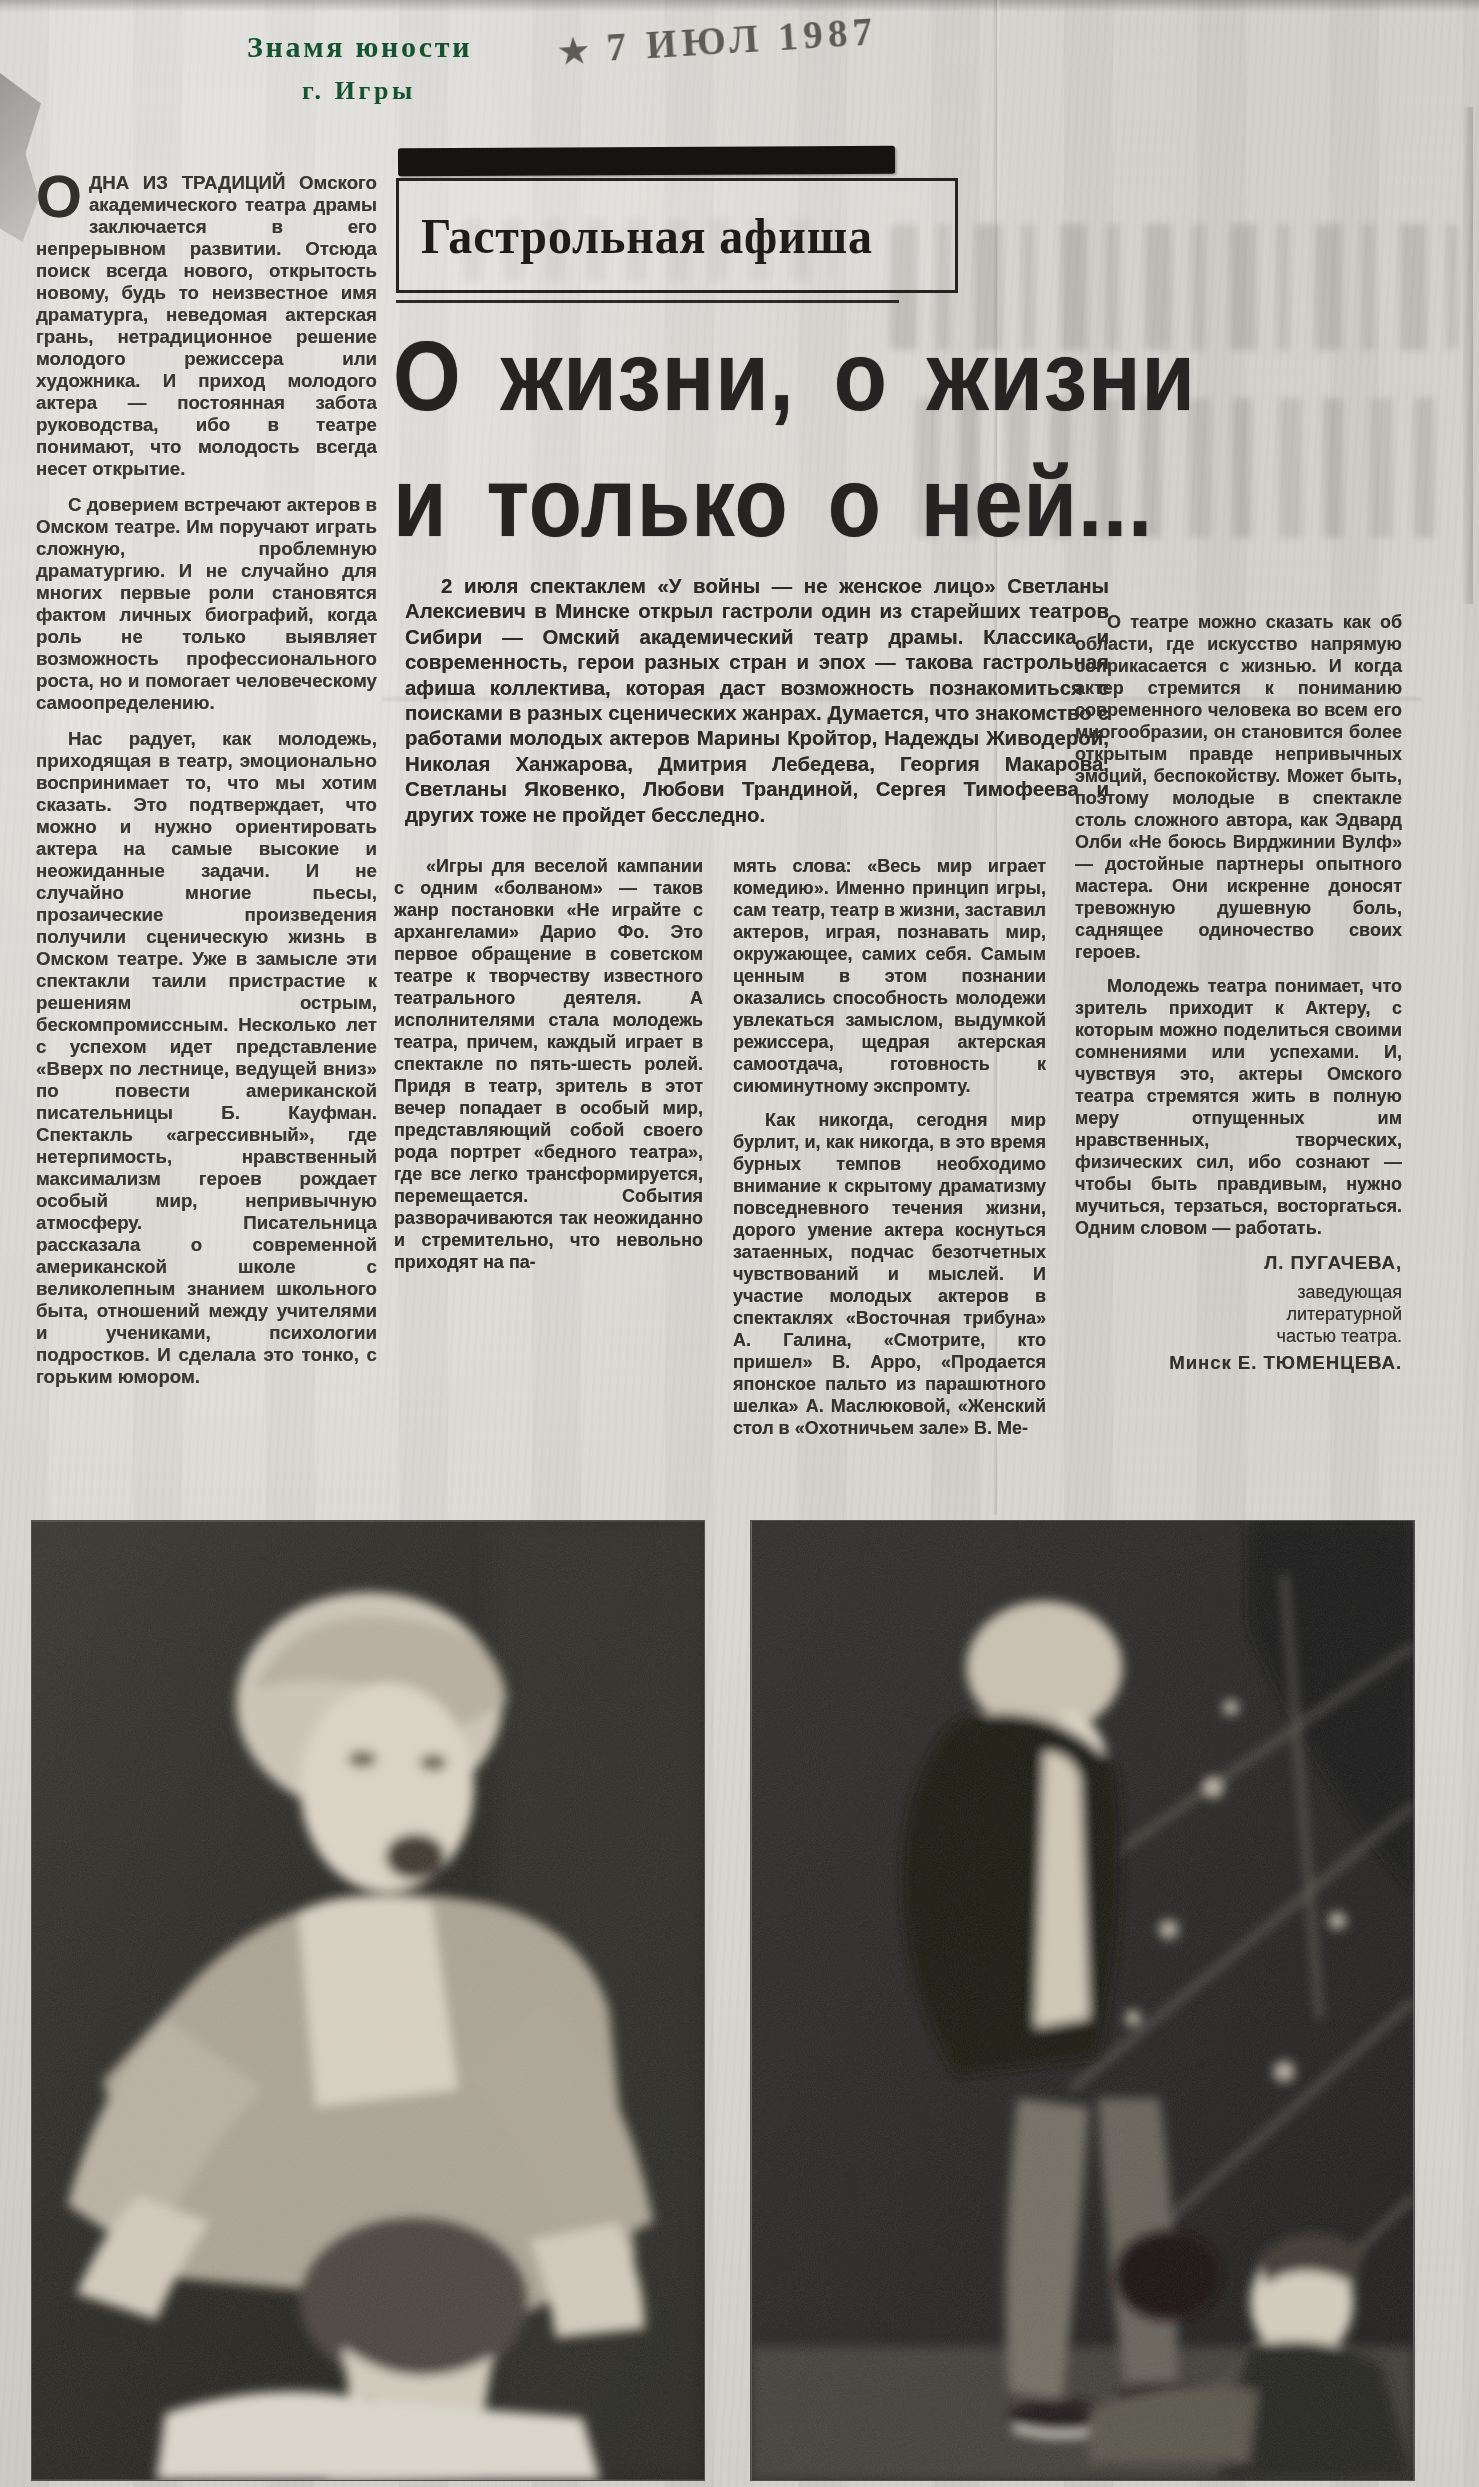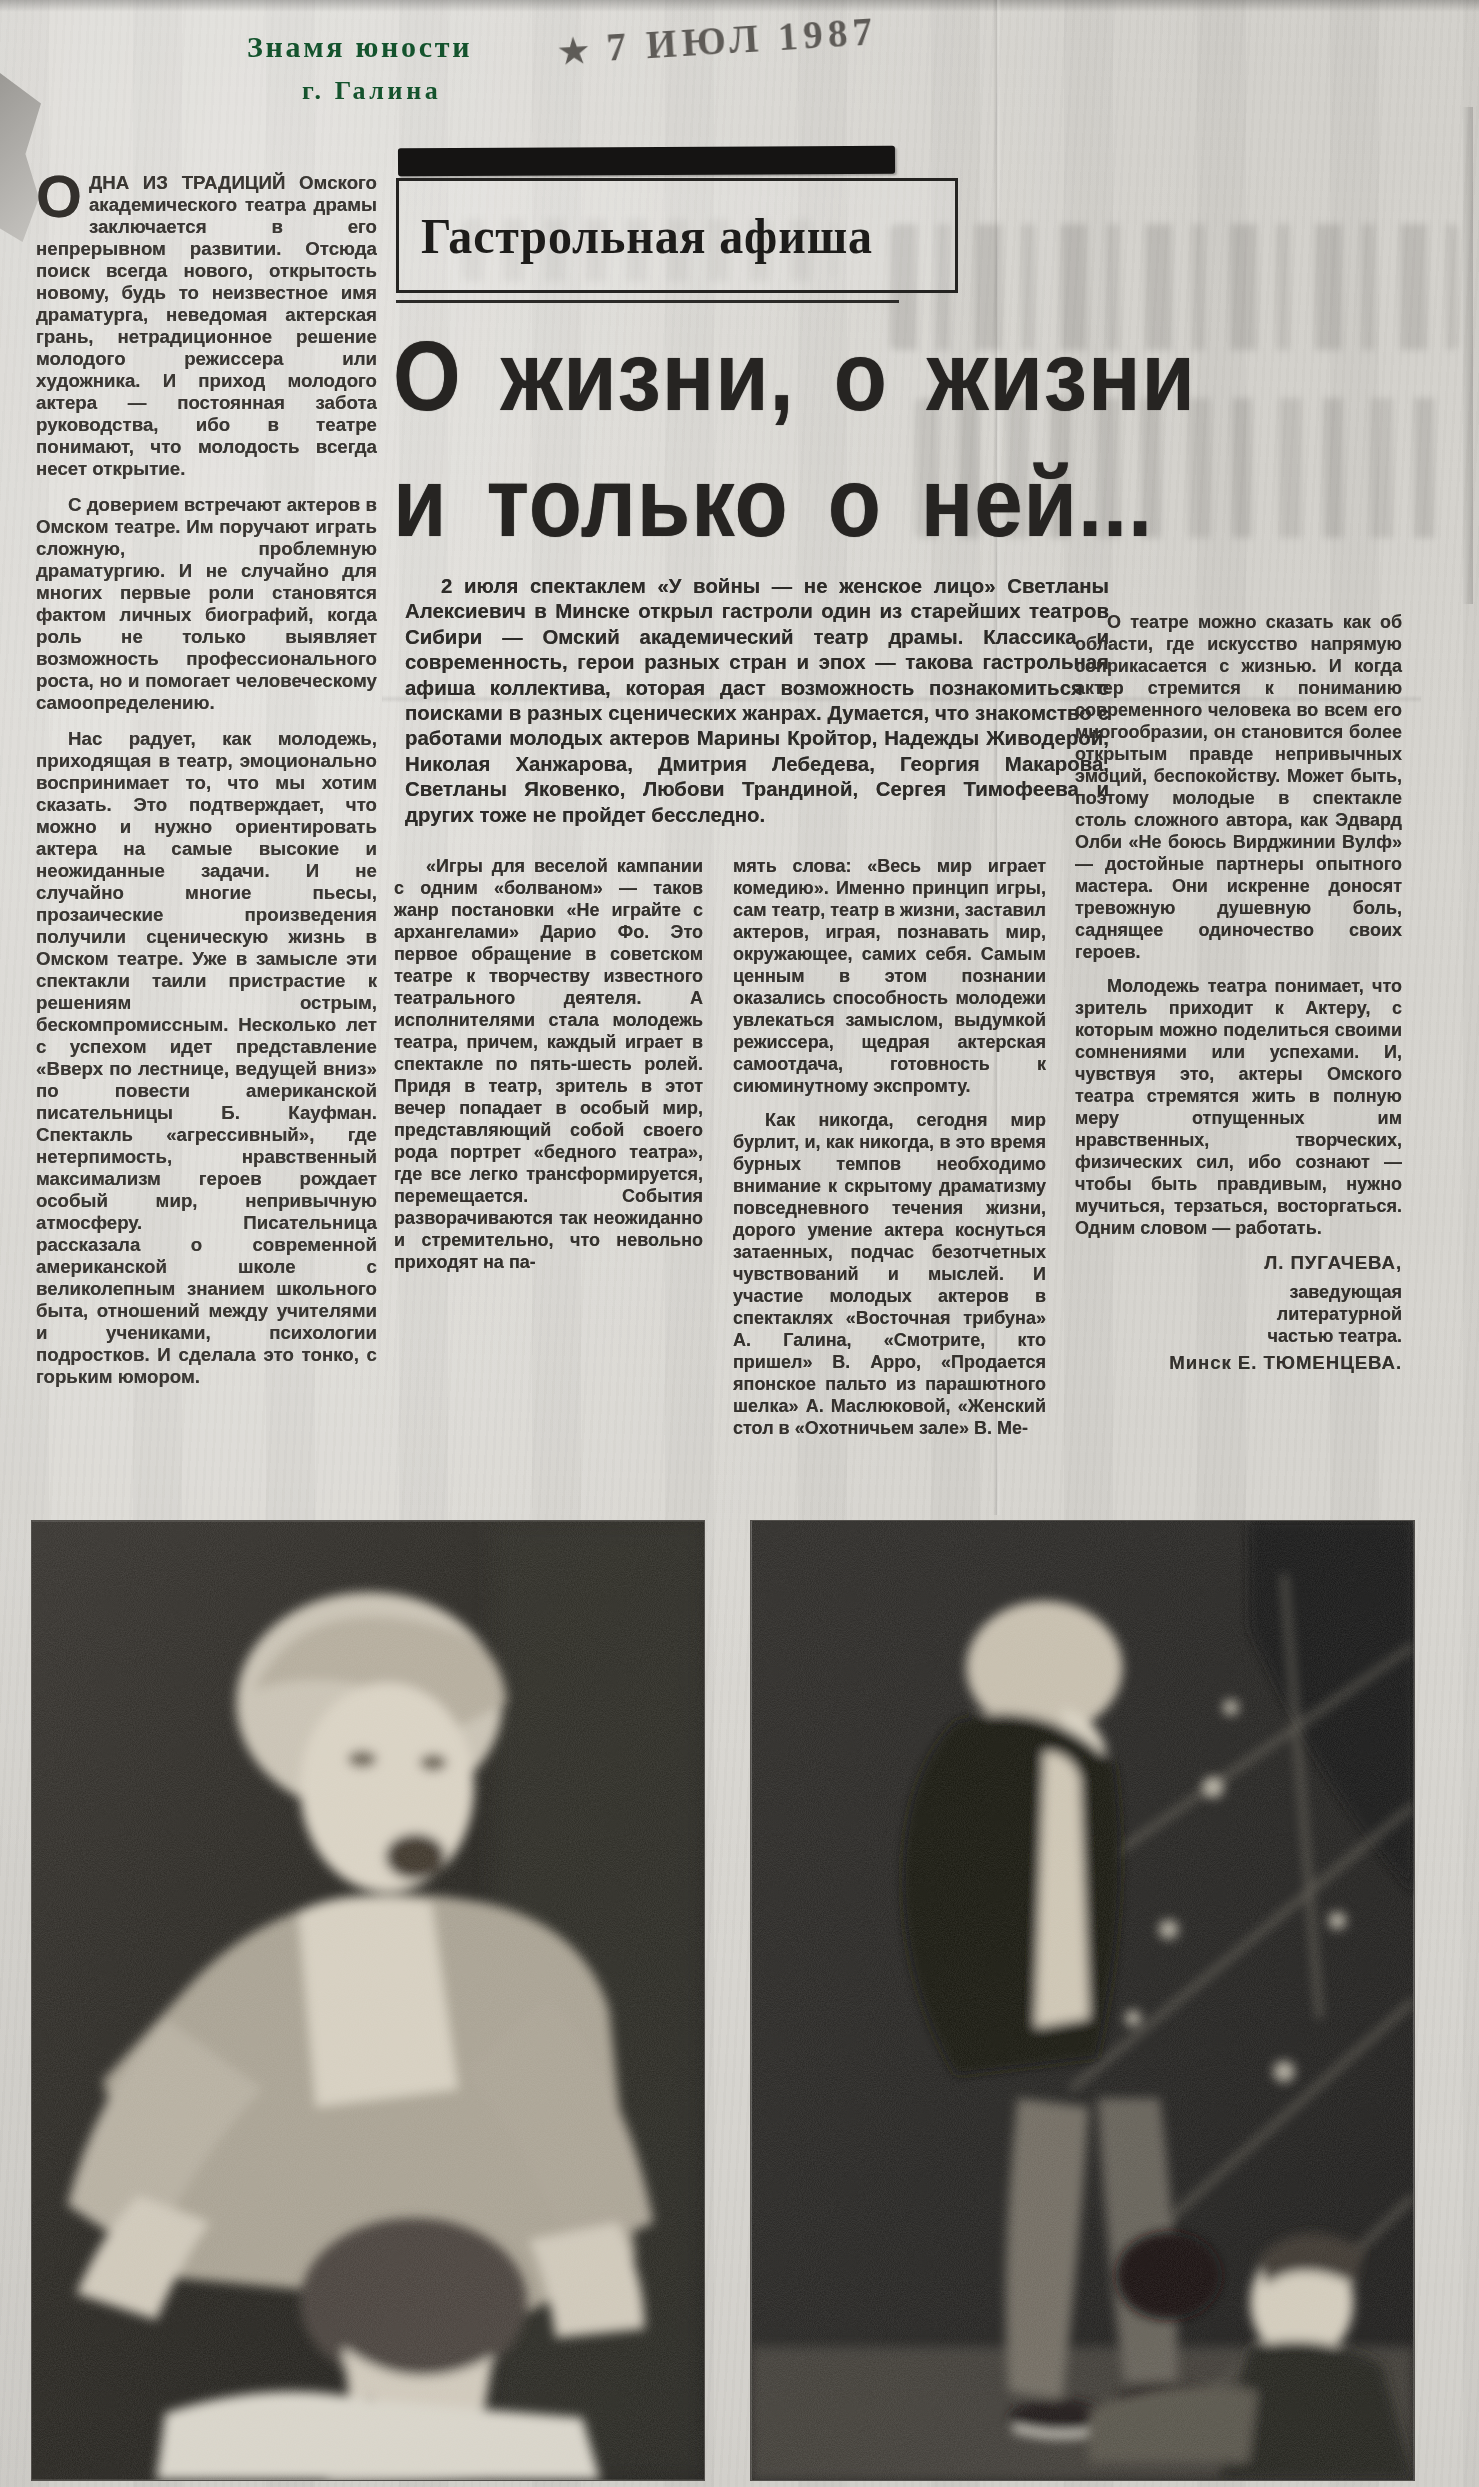--- a/index.html
+++ b/index.html
@@ -70,39 +70,39 @@
   .dropcap{float:left;font-size:59px;line-height:44px;font-weight:700;margin:2.7px 7px 0 0;color:#33302c;}
   .lead{left:405px;top:574px;width:704px;font-size:20.4px;line-height:25.4px;font-weight:700;
     color:#2d2b28;text-align:justify;text-shadow:0 0 0.4px rgba(30,28,26,.6);}
   .lead p{margin:0;text-indent:36px;}
   .col-1{left:394px;top:855px;width:309px;font-size:18px;line-height:22px;font-weight:600;}
   .col-2{left:733px;top:855px;width:313px;font-size:18px;line-height:22px;font-weight:600;}
   .col-3{left:1075px;top:611px;width:327px;font-size:18px;line-height:22px;font-weight:600;}
   
   .byline{text-align:right;margin-top:9px;}
   .byline .name{font-weight:700;font-size:18.7px;letter-spacing:0.9px;margin-bottom:7px;}
-  .byline .role{font-weight:700;font-size:18px;line-height:22px;}
+  .byline .role{font-weight:400;font-size:18px;line-height:22px;}
   .byline .credit{font-weight:600;font-size:18.7px;letter-spacing:0.9px;margin-top:5.3px;}
   
   .photo{position:absolute;outline:0.9px solid #53504c;box-shadow:0 0 0 0.9px rgba(255,255,255,.25) inset;}
   .photo svg{display:block;}
 </style>
 </head>
 <body>
 
 <div class="paper"></div>
 <div class="abs top-shade"></div>
 <div class="abs torn-left"></div>
 <div class="abs right-fold"></div>
 <div class="abs crease-v"></div>
 <div class="abs crease-h"></div>
 
 <div class="abs masthead">
   <div class="pubname">Знамя юности</div>
-  <div class="cityname">г. Галина</div>
+  <div class="cityname">г. Игры</div>
 </div>
 <div class="abs datestamp">
   <span class="star">★</span><span>7 ИЮЛ 1987</span>
 </div>
 
 <div class="abs ghost g1"></div>
 <div class="abs ghost g2"></div>
 <div class="abs ghost g3"></div>
 
 <div class="abs kicker-bar"></div>

